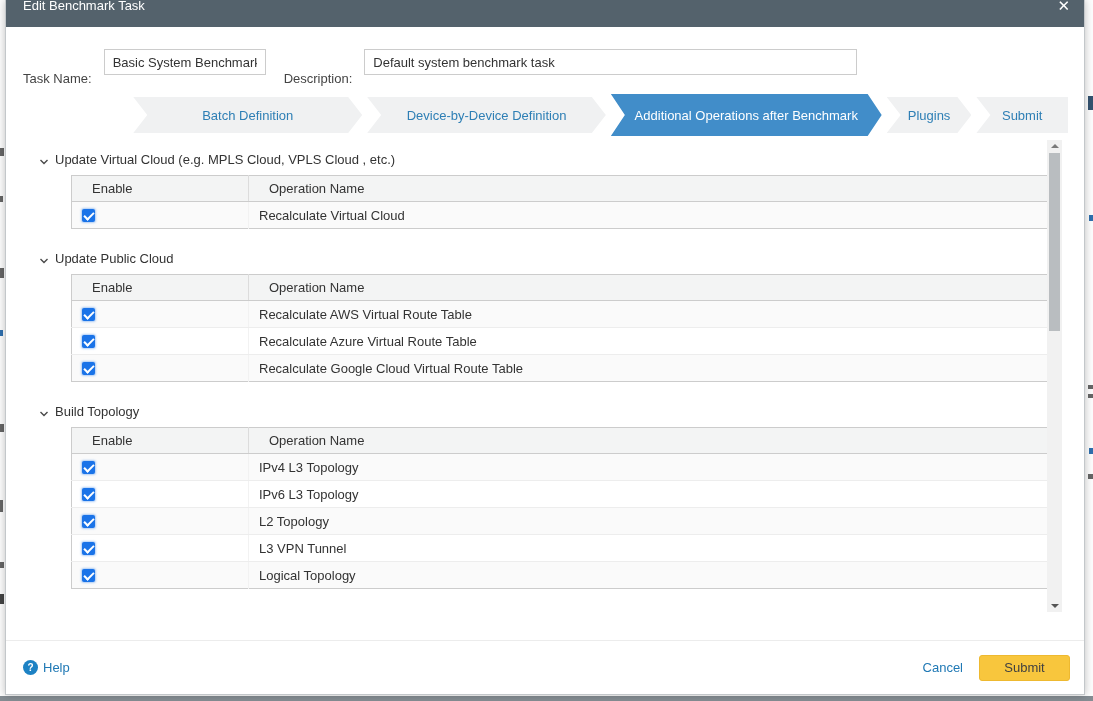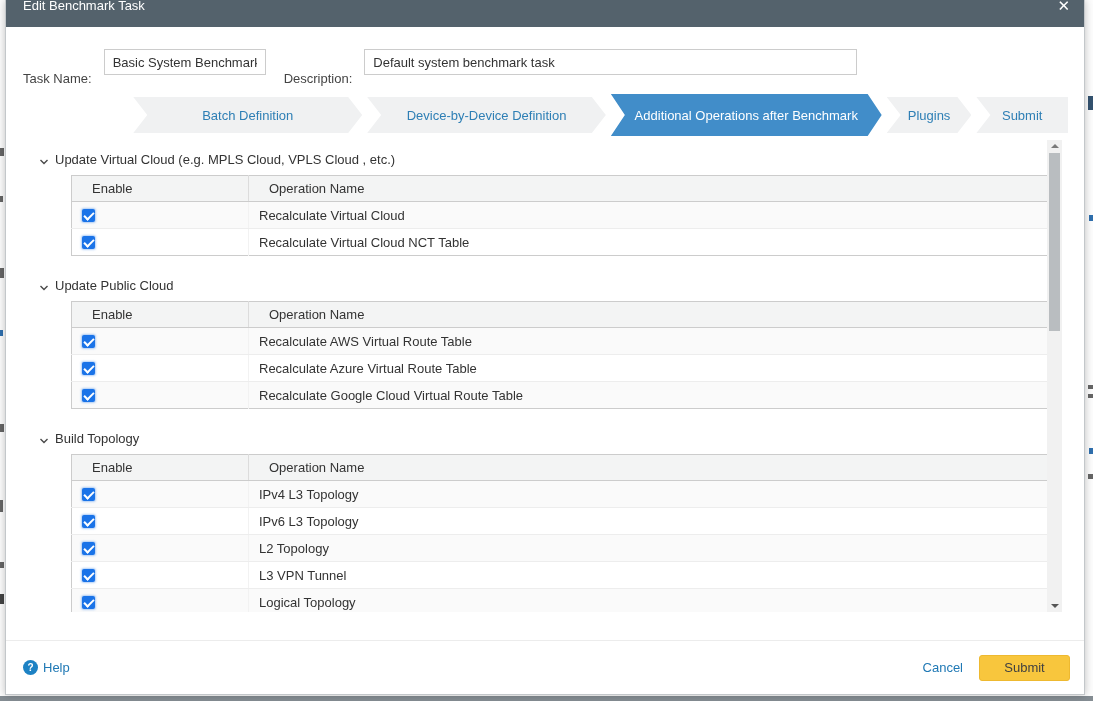--- a/index.html
+++ b/index.html
@@ -141,26 +141,20 @@
                   <th>Enable</th>
                   <th>Operation Name</th>
                 </tr>
               </thead>
               <tbody>
                 <tr>
                   <td class="cell-enable">
                     <div class="cbx"></div>
                   </td>
                   <td>Recalculate Virtual Cloud</td>
-                </tr>
-                <tr>
-                  <td class="cell-enable">
-                    <div class="cbx"></div>
-                  </td>
-                  <td>Recalculate Virtual Cloud NCT Table</td>
                 </tr>
               </tbody>
             </table>
           </div>
           <div class="section">
             <div class="section-title">
               <svg class="chev" viewBox="0 0 10 10">
                 <polyline points="1.5,3 5,6.5 8.5,3" fill="none" stroke="#4a4a4a" stroke-width="1.4"></polyline>
               </svg>
               <span>Update Public Cloud</span>

